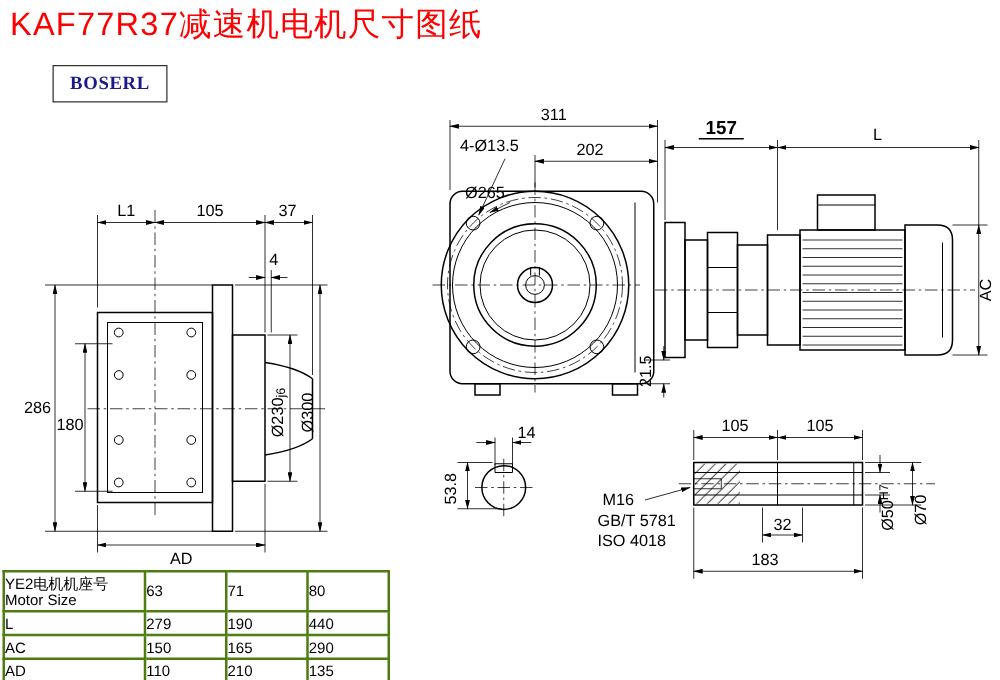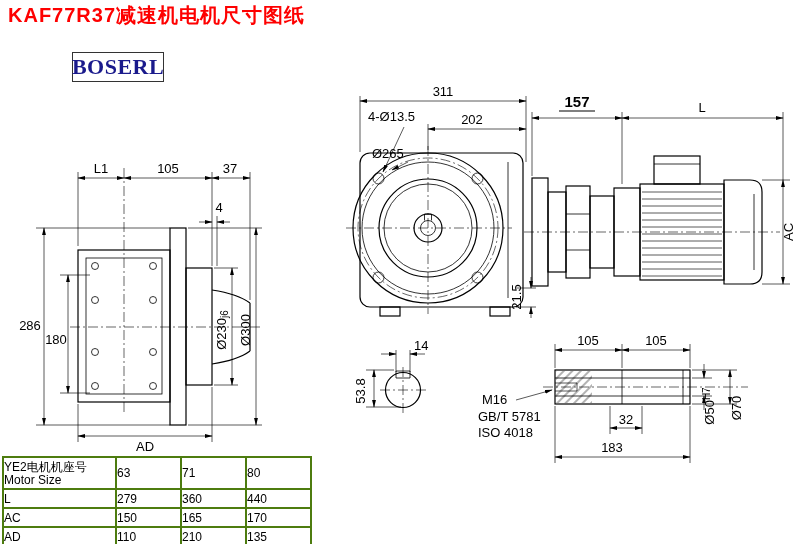--- a/index.html
+++ b/index.html
@@ -1,22 +1,22 @@
 <!DOCTYPE html>
 <html><head>
 <meta charset="utf-8">
 <style>
   html,body{margin:0;padding:0;background:#fff;}
   .page{position:relative;width:800px;height:544px;background:#fff;overflow:hidden;
         font-family:"Liberation Sans",sans-serif;}
-  .title{position:absolute;left:8px;top:2px;font-size:20px;font-weight:bold;color:#fe0000;
+  .title{position:absolute;left:8px;top:2px;font-size:26px;font-weight:normal;color:#fe0000;
          letter-spacing:1px;white-space:nowrap;}
-  .logo{position:absolute;left:72px;top:52px;width:90px;height:28px;border:1px solid #333;
+  .logo{position:absolute;left:42px;top:52px;width:90px;height:28px;border:1px solid #333;
         display:flex;align-items:center;justify-content:center;color:#1a1a8c;
-        font-family:"Liberation Serif",serif;font-size:22px;font-weight:bold;letter-spacing:.5px;}
+        font-family:"Liberation Serif",serif;font-size:15px;font-weight:bold;letter-spacing:.5px;}
   svg.drawing{position:absolute;left:0;top:0;}
   svg text{font-family:"Liberation Sans",sans-serif;font-size:13px;fill:#000;}
   svg text.b{font-weight:bold;font-size:15px;}
   .ln{fill:none;stroke:#000;stroke-width:1.2;}
   .l2{fill:none;stroke:#000;stroke-width:0.8;}
   .thin{fill:none;stroke:#000;stroke-width:0.65;}
   .dim{fill:none;stroke:#000;stroke-width:0.65;}
   .cl{fill:none;stroke:#000;stroke-width:0.6;stroke-dasharray:10 3 2 3;}
   .hatched{fill:url(#hatch);stroke:none;}
   .spec-table{position:absolute;left:2px;top:456px;border-collapse:collapse;table-layout:fixed;
@@ -190,28 +190,28 @@
         <div class="cn">YE2电机机座号</div>
         <div class="en">Motor Size</div>
       </td>
       <td>63</td>
       <td>71</td>
       <td>80</td>
     </tr>
     <tr>
       <td>L</td>
       <td>279</td>
-      <td>360</td>
+      <td>190</td>
       <td>440</td>
     </tr>
     <tr>
       <td>AC</td>
       <td>150</td>
       <td>165</td>
-      <td>170</td>
+      <td>290</td>
     </tr>
     <tr>
       <td>AD</td>
       <td>110</td>
       <td>210</td>
       <td>135</td>
     </tr>
   </tbody>
     </table>
 

